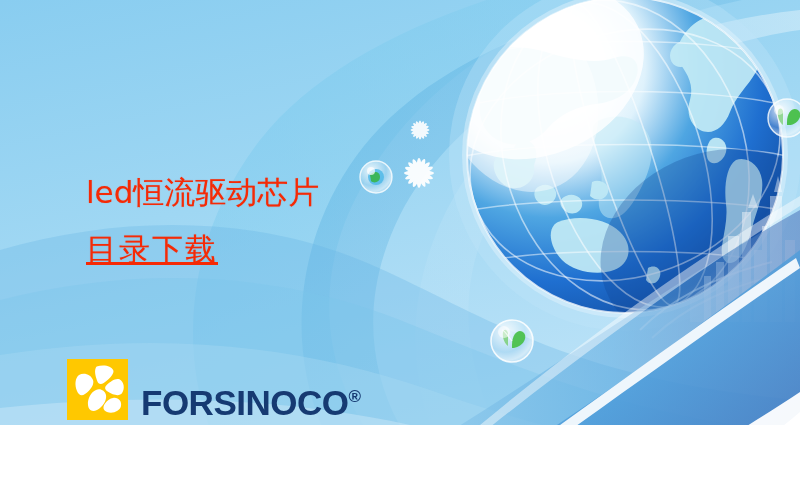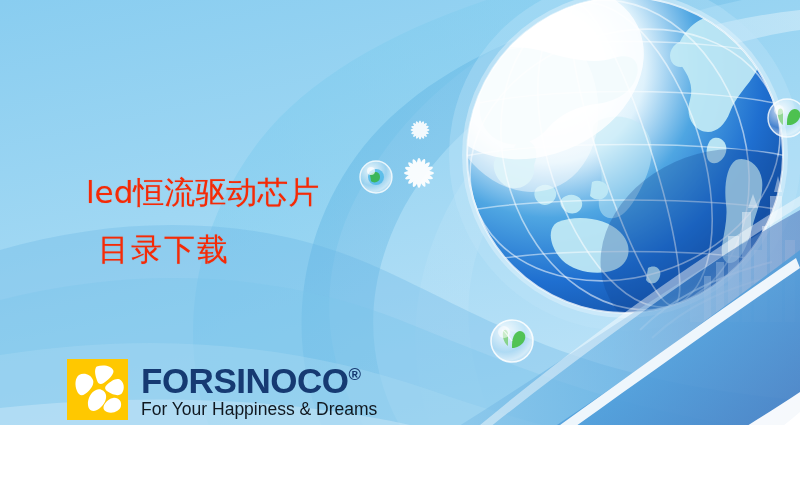--- a/index.html
+++ b/index.html
@@ -21,21 +21,21 @@
     position:absolute;
     left:86px;top:164px;
     z-index:30;
     color:#f52a06;
     font-size:31px;
     line-height:57px;
     font-family:"DejaVu Sans","Liberation Sans",sans-serif;
     white-space:nowrap;
     text-shadow:0 0 1px rgba(245,42,6,.4);
   }
-  #headline .l2{display:block;margin-left:12px;letter-spacing:2px;}
+  #headline .l2{display:block;letter-spacing:2px;text-decoration:underline;}
 
   
   #logo{
     position:absolute;
     left:67px;top:359px;
     z-index:30;
     display:flex;align-items:flex-end;
   }
   #logo-mark{
     width:61px;height:61px;
@@ -319,18 +319,17 @@
           <path d="M29,31 C33,29 38,31.5 39,36 C40,41 36,48 30,51 C25,53.5 21.5,51 21,46 C20.3,40 24,33 29,31 Z"></path>
           <path d="M46,39 C51,38 55,42 54,47 C53,52 46,55 40,53 C36,51.5 35.5,48 38,44.5 C40.5,41 43,39.5 46,39 Z"></path>
         </g>
       </svg>
     </div>
 
     <div id="logo-text">
       <div id="logo-name">
         <span>FORSINOCO</span><span class="reg">®</span>
       </div>
-      <div id="logo-tagline">For Your Happiness &amp; Dreams</div>
     </div>
 
   </div>
 
 </div>
 
 </body></html>

